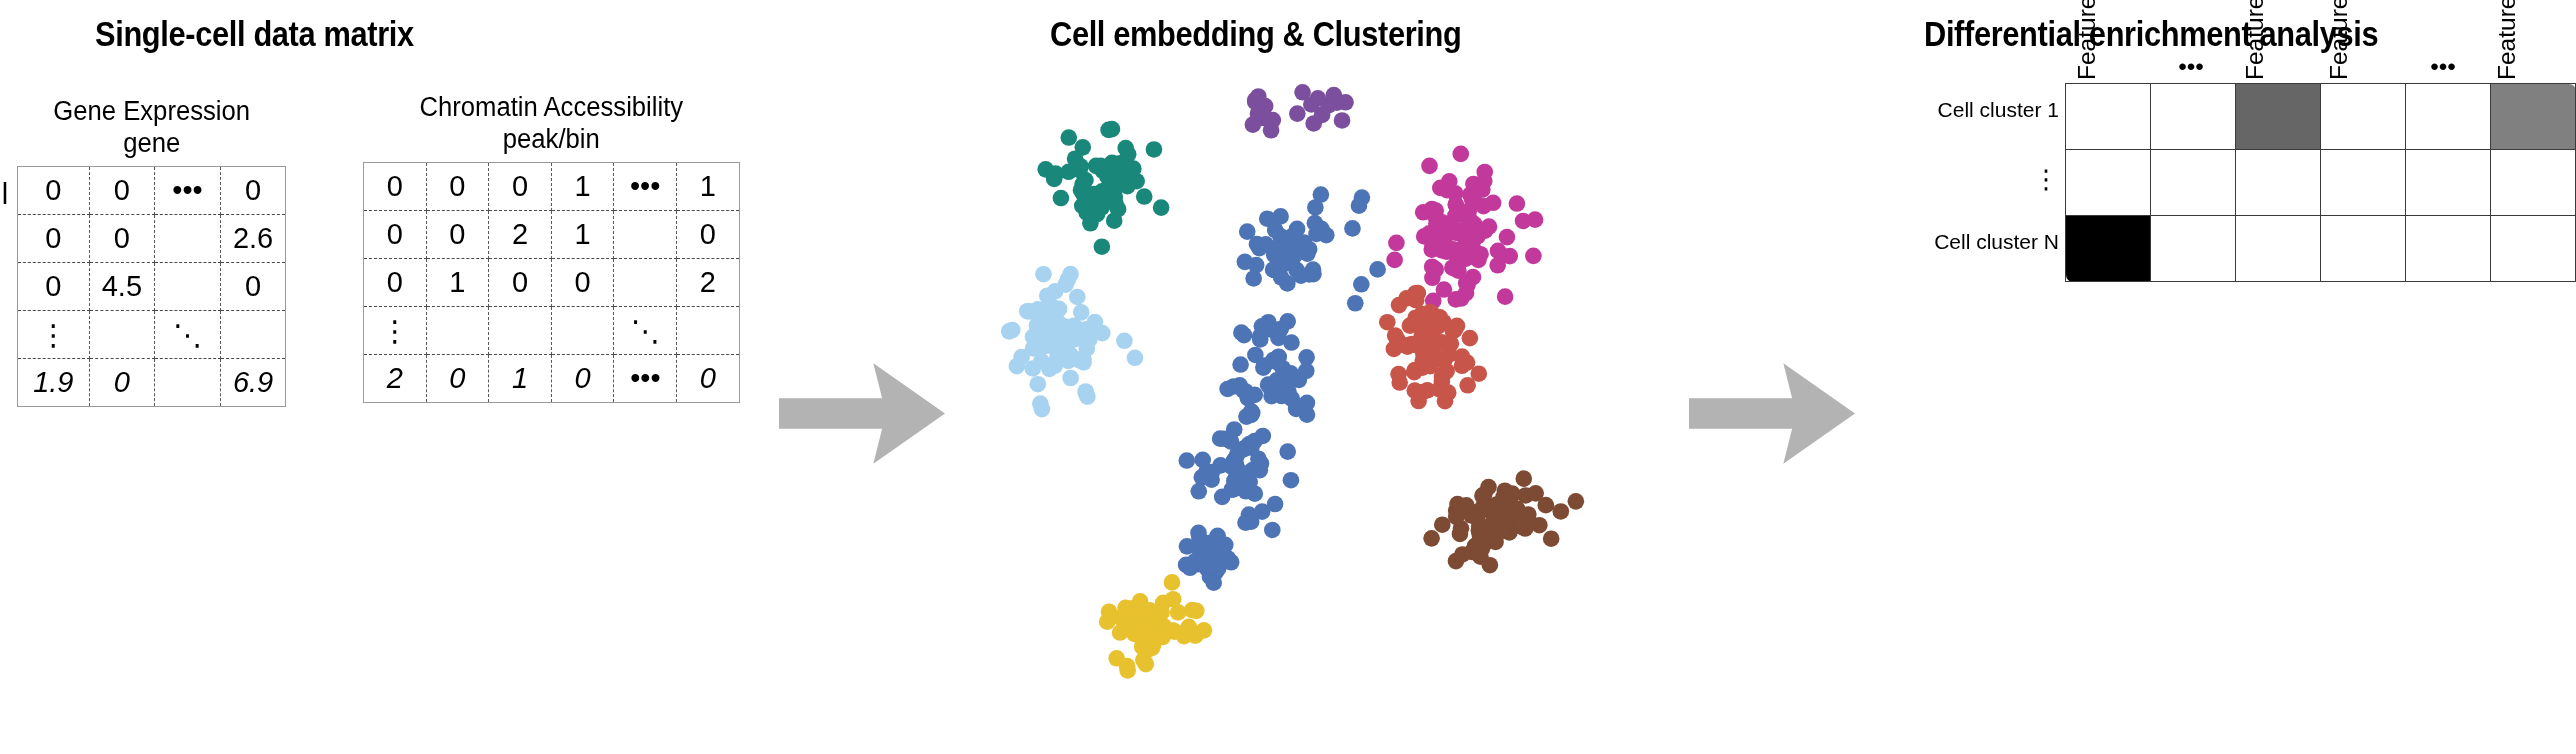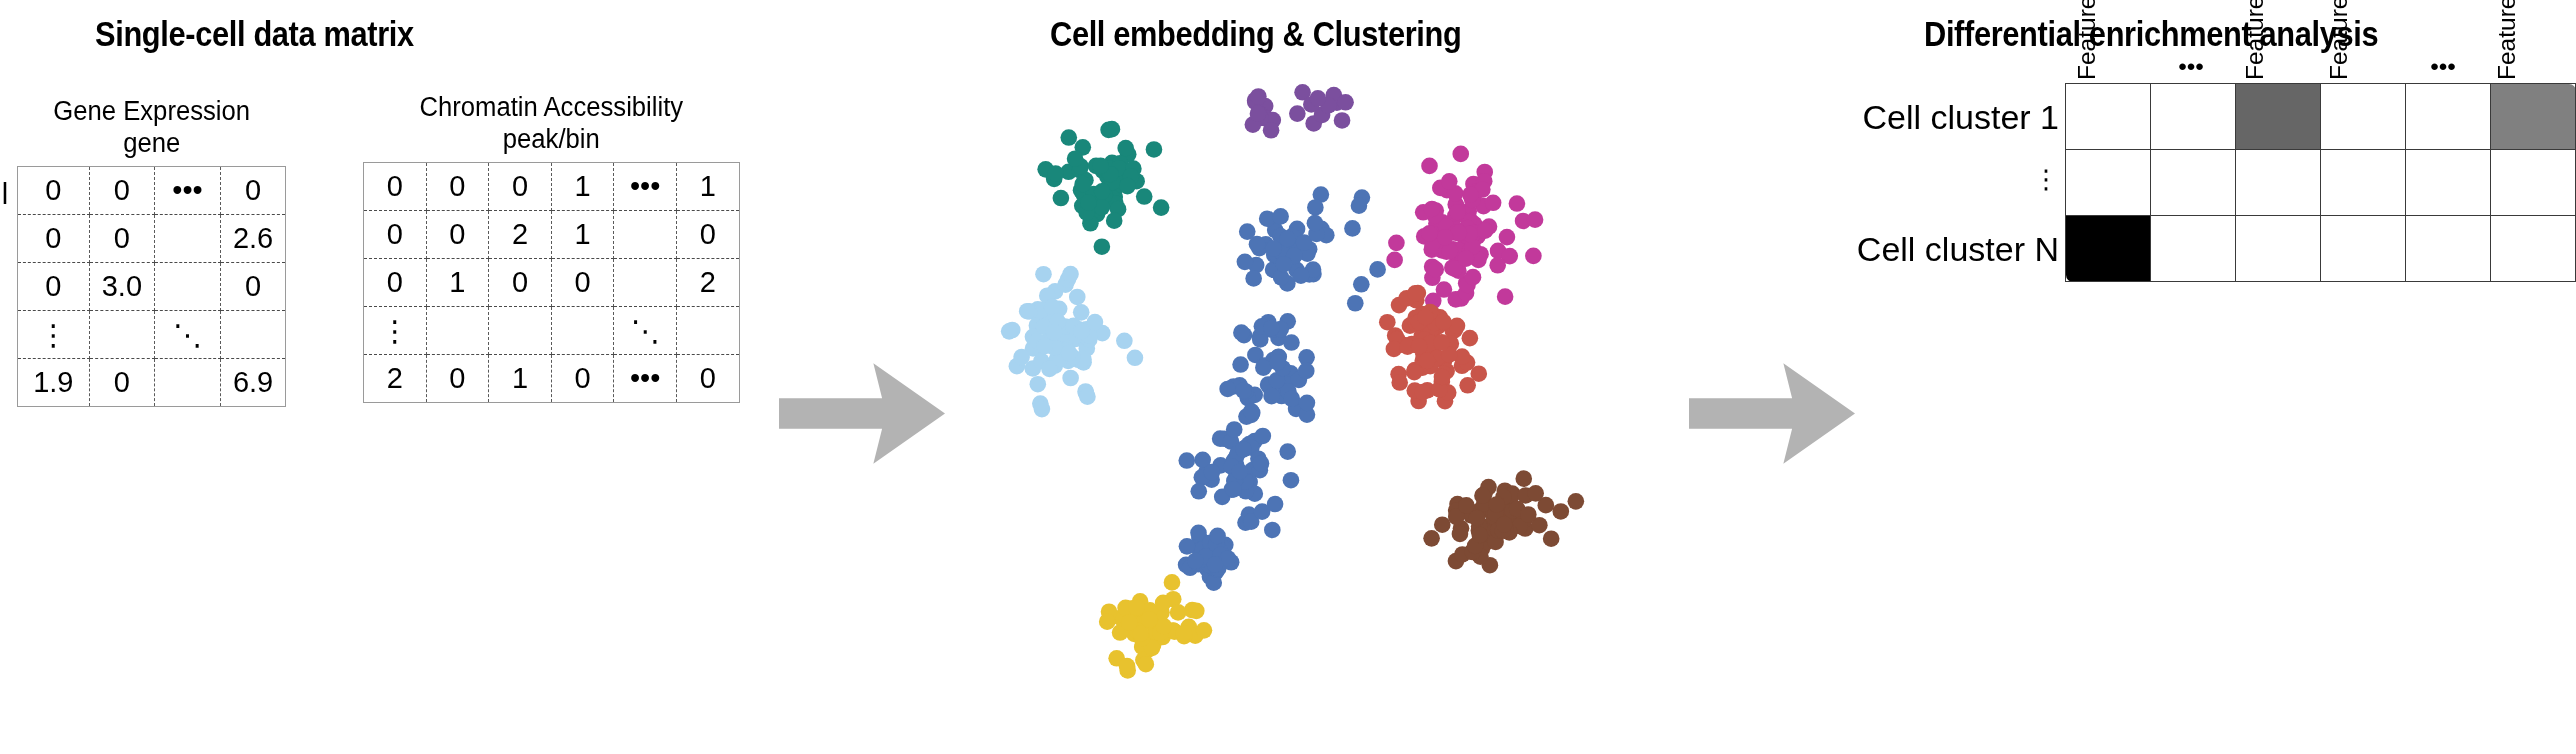--- a/index.html
+++ b/index.html
@@ -60,21 +60,21 @@
   table.matrix td {
     border-right: 0.9px dashed #5a5a5a;
     border-bottom: 0.9px dashed #4a4a4a;
     height: 47px;
     font-size: 29px;
     text-align: center;
     vertical-align: middle;
     padding: 0 5.3px;
     white-space: nowrap;
   }
-  table.matrix tr:last-child td { border-bottom: none; }
+  table.matrix tr:last-child td { border-bottom: none; font-style: italic; }
   table.matrix td:last-child { border-right: none; }
   td.cell-l { text-align: left; }
   td.cell-r { text-align: right; }
   td.vdots { font-size: 26px; letter-spacing: 0; }
 
   #matrix-gene td { width: 54px; }
   #matrix-gene td:first-child { width: 60px; }
   #matrix-chrom td { width: 51px; }
 
   
@@ -146,21 +146,21 @@
     padding: 0;
   }
   table.heatmap tr:first-child td:first-child { border-top-left-radius: 7px; }
   table.heatmap tr:first-child td:last-child { border-top-right-radius: 7px; }
   table.heatmap tr:last-child td:first-child { border-bottom-left-radius: 7px; }
   table.heatmap tr:last-child td:last-child { border-bottom-right-radius: 7px; }
 
   .hm-row-label {
     position: absolute;
     right: calc(100% - 208px);
-    font-size: 34px;
+    font-size: 21px;
     white-space: nowrap;
     text-align: right;
   }
   .hm-row-label.dots { font-size: 26px; }
 </style>
 </head>
 <body>
 
 <div class="panel-title" id="title-1">Single-cell data matrix</div>
 <div class="panel-title" id="title-2">Cell embedding &amp; Clustering</div>
@@ -182,21 +182,21 @@
             <td class="cell-r">0</td>
           </tr>
           <tr>
             <td class="cell-l">0</td>
             <td class="cell-l">0</td>
             <td></td>
             <td class="cell-r">2.6</td>
           </tr>
           <tr>
             <td class="cell-l">0</td>
-            <td class="cell-l">3.0</td>
+            <td class="cell-l">4.5</td>
             <td></td>
             <td class="cell-r">0</td>
           </tr>
           <tr>
             <td class="vdots cell-l">⋮</td>
             <td class="cell-l"></td>
             <td>⋱</td>
             <td class="cell-r"></td>
           </tr>
           <tr>

